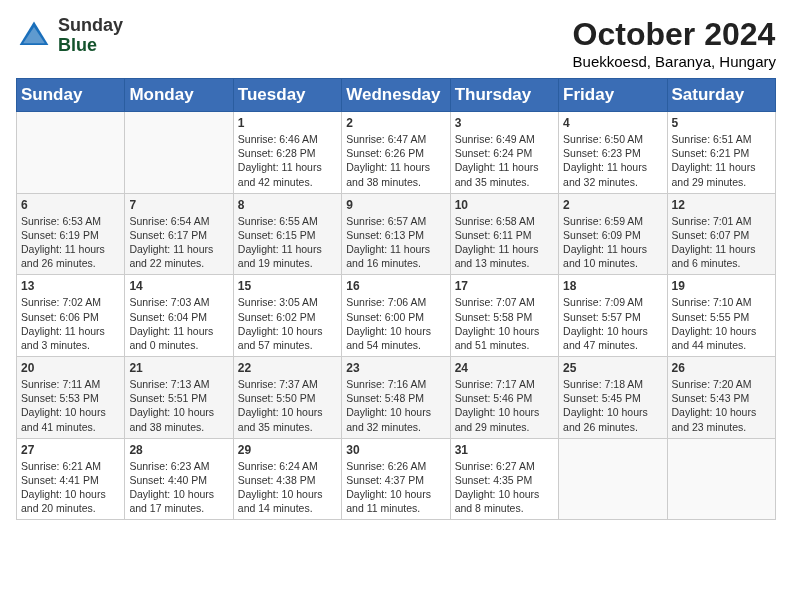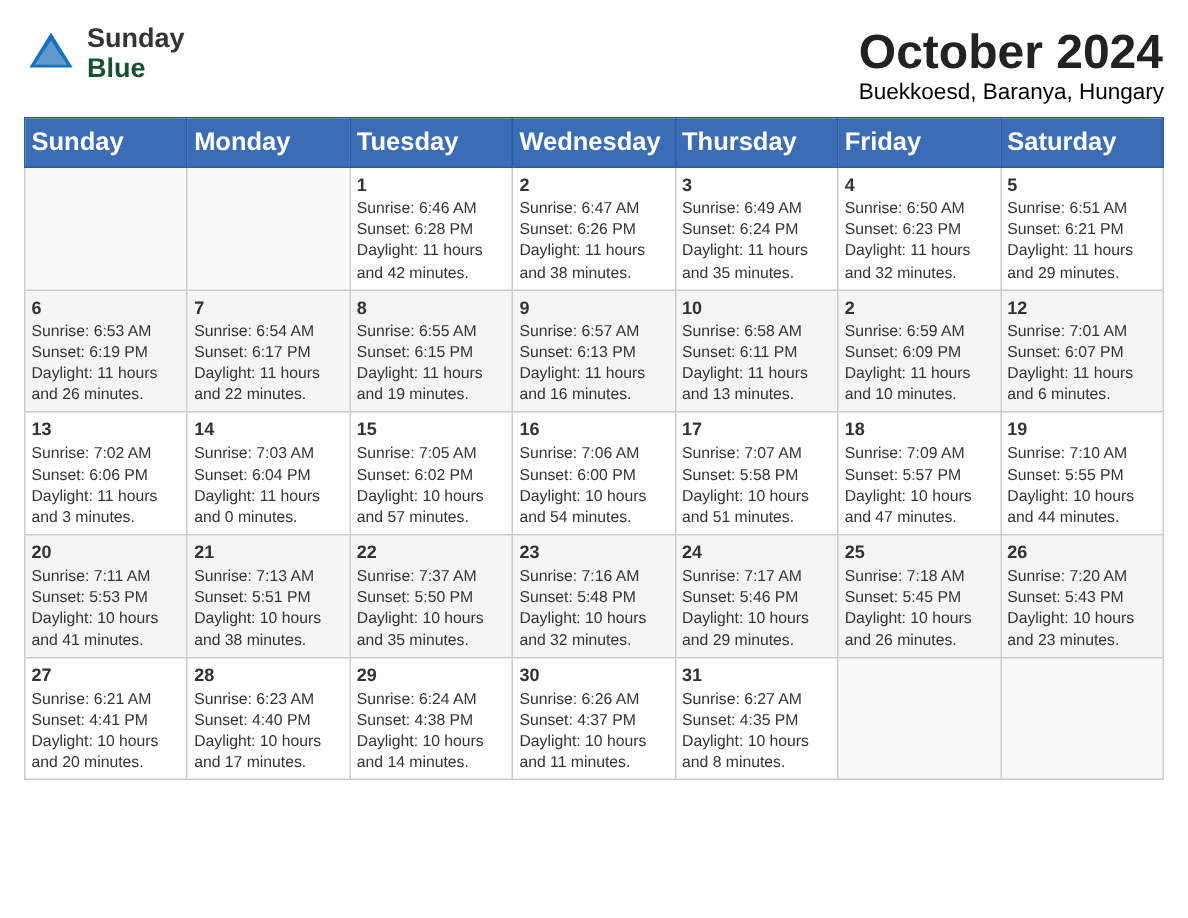--- a/index.html
+++ b/index.html
@@ -210,21 +210,21 @@
 Daylight: 11 hours and 3 minutes.</div>
         </td>
         <td>
           <span class="day-num">14</span>
           <div class="day-info">Sunrise: 7:03 AM
 Sunset: 6:04 PM
 Daylight: 11 hours and 0 minutes.</div>
         </td>
         <td>
           <span class="day-num">15</span>
-          <div class="day-info">Sunrise: 7:05 AM
+          <div class="day-info">Sunrise: 3:05 AM
 Sunset: 6:02 PM
 Daylight: 10 hours and 57 minutes.</div>
         </td>
         <td>
           <span class="day-num">16</span>
           <div class="day-info">Sunrise: 7:06 AM
 Sunset: 6:00 PM
 Daylight: 10 hours and 54 minutes.</div>
         </td>
         <td>

